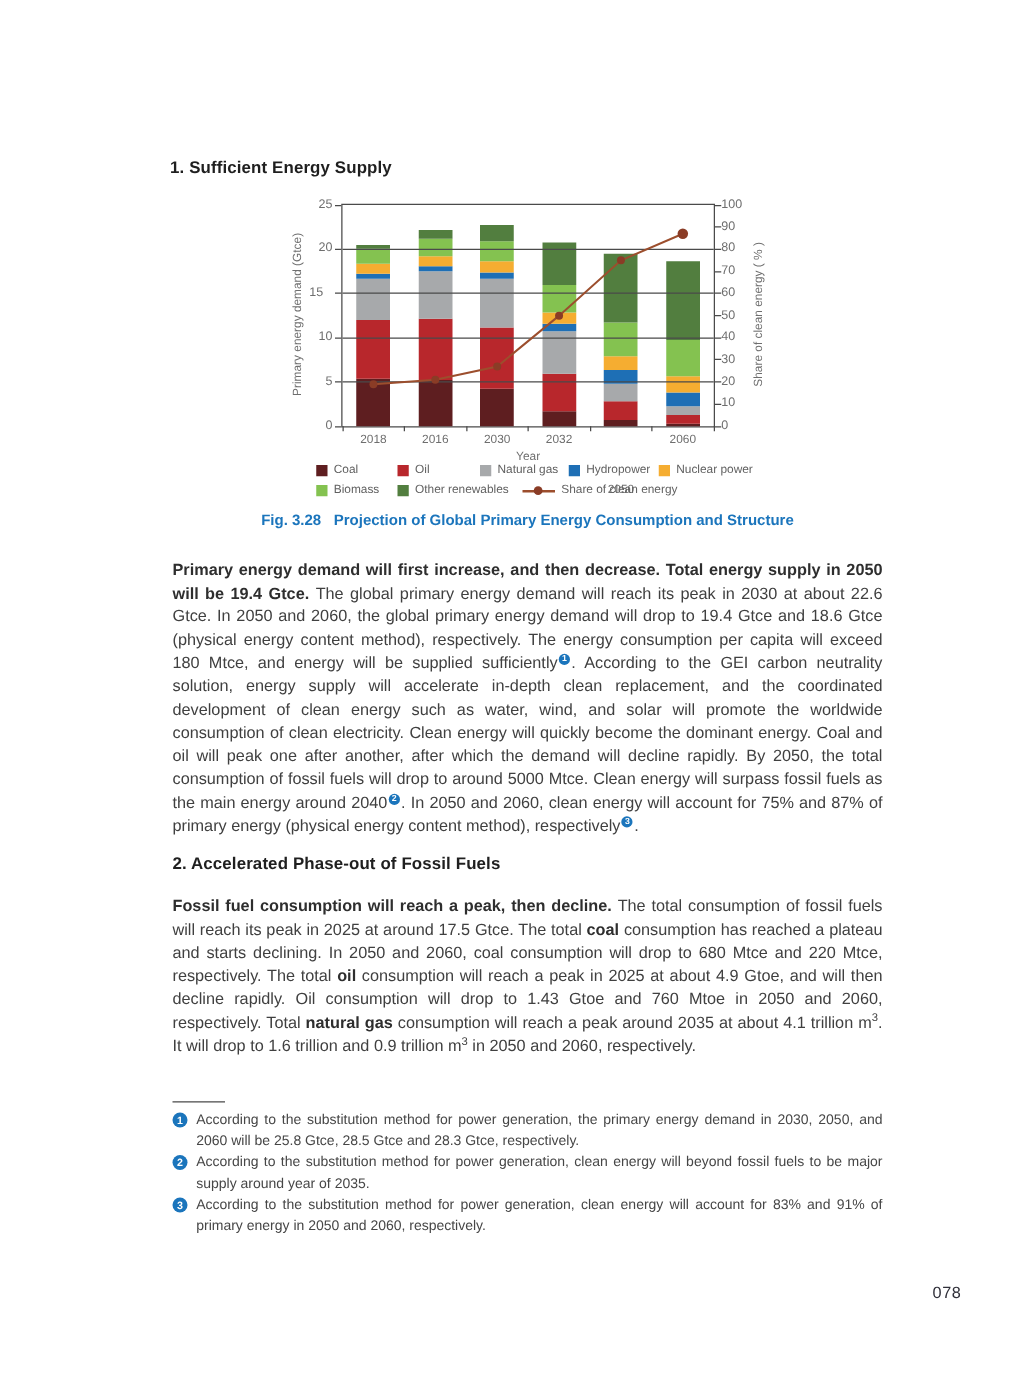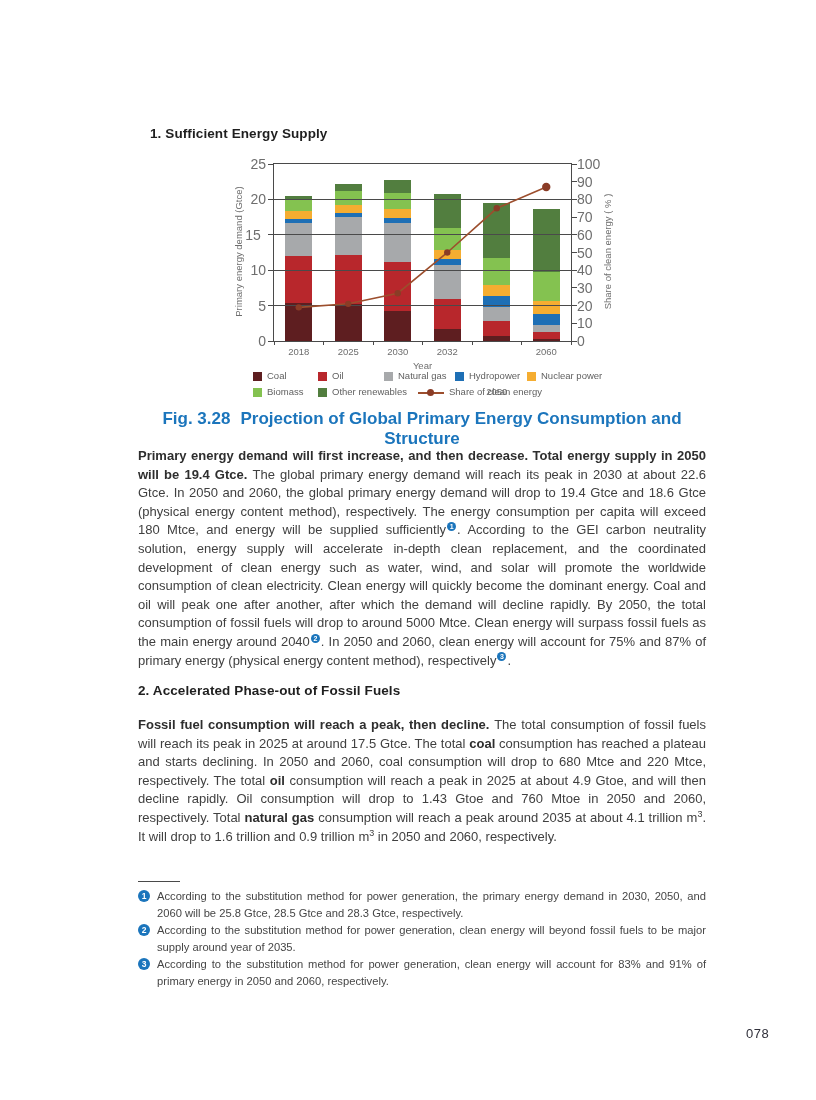--- a/index.html
+++ b/index.html
@@ -11,34 +11,34 @@
   
   .h-section{font-size:13.5px;font-weight:bold;color:#1f1f1f;letter-spacing:.1px;}
   
   #chart-plot{
     position:absolute;left:273px;top:163px;width:297px;height:177px;
     border:1px solid #4a4a4a;box-sizing:content-box;
   }
   .bar-seg{position:absolute;z-index:1;}
   .gridline{position:absolute;left:0;width:100%;height:1px;background:#4a4a4a;z-index:2;}
   .tickmark{position:absolute;background:#4a4a4a;}
-  .ytick-label{position:absolute;font-size:14px;color:#6e6e6e;line-height:12px;}
+  .ytick-label{position:absolute;font-size:10px;color:#6e6e6e;line-height:12px;}
   .xtick-label{position:absolute;font-size:9.5px;color:#6e6e6e;text-align:center;top:182px;width:44px;}
   .axis-title{position:absolute;font-size:9.5px;color:#6e6e6e;white-space:nowrap;text-align:center;width:150px;}
   .rot{transform:rotate(-90deg);}
   #line-svg{position:absolute;left:0;top:0;z-index:3;overflow:visible;}
   
   .legend-item{position:absolute;height:12px;display:flex;align-items:center;}
   .legend-swatch{width:9px;height:9px;flex:0 0 9px;}
   .legend-label{font-size:9.5px;color:#616161;margin-left:5px;white-space:nowrap;line-height:12px;}
   .legend-line{position:relative;width:26px;height:9px;flex:0 0 26px;}
   .legend-line .ln{position:absolute;left:0;top:4px;width:26px;height:2px;background:#9c4e2d;}
   .legend-line .dot{position:absolute;left:9px;top:1px;width:7px;height:7px;border-radius:50%;background:#8a3c26;}
   
-  .fig-caption{left:138px;top:409px;width:568px;text-align:center;font-size:17px;font-weight:bold;color:#1b75bc;}
+  .fig-caption{left:138px;top:409px;width:568px;text-align:center;font-size:12px;font-weight:bold;color:#1b75bc;}
   .fig-caption .cap-label{margin-right:10px;}
   
   .para{left:138px;width:568px;font-size:13px;line-height:18.6px;text-align:justify;color:#404040;margin:0;}
   .para b{color:#2e2e2e;}
   .fnref{
     display:inline-block;width:9px;height:9px;border-radius:50%;background:#1b75bc;color:#ffffff;
     font-size:7px;line-height:9px;text-align:center;vertical-align:super;margin:0 1px;font-weight:bold;
   }
   sup.u3{font-size:9px;vertical-align:super;line-height:0;}
   
@@ -49,21 +49,21 @@
     flex:0 0 12px;width:12px;height:12px;border-radius:50%;background:#1b75bc;color:#fff;
     font-size:8.5px;line-height:12px;text-align:center;font-weight:bold;margin-top:2px;
   }
   .fn-text{flex:1;margin-left:7px;font-size:11.2px;line-height:16.6px;text-align:justify;color:#464646;}
   
   #page-number{left:746px;top:1026px;font-size:13px;color:#30303a;letter-spacing:.5px;}
 </style>
 </head>
 <body>
 
-<div class="abs h-section" style="left:150px;top:126px;">1. Sufficient Energy Supply</div>
+<div class="abs h-section" style="left:136px;top:126px;">1. Sufficient Energy Supply</div>
 
 <div class="abs" id="figure-block" style="left:0;top:0;width:816px;height:0;">
   <div id="chart-plot">
     <svg id="line-svg" width="297" height="177" viewBox="0 0 297 177">
         <polyline points="24.8,143.4 74.3,139.8 123.8,129.2 173.3,88.5 222.8,44.3 272.3,23.0" fill="none" stroke="#9c4e2d" stroke-width="1.6"></polyline>
         <circle cx="24.75" cy="143.37" r="3.2" fill="#8a3c26"></circle>
         <circle cx="74.25" cy="139.82999999999998" r="3.2" fill="#8a3c26"></circle>
         <circle cx="123.75" cy="129.20999999999998" r="3.2" fill="#8a3c26"></circle>
         <circle cx="173.25" cy="88.5" r="3.2" fill="#8a3c26"></circle>
         <circle cx="222.75" cy="44.25" r="3.2" fill="#8a3c26"></circle>
@@ -82,21 +82,21 @@
       <div class="bar-seg" style="left: 11.25px; width: 27px; bottom: 129.564px; height: 12.036px; background: rgb(132, 194, 80);"></div>
       <div class="bar-seg" style="left: 11.25px; width: 27px; bottom: 141.6px; height: 3.54px; background: rgb(82, 126, 63);"></div>
       <div class="xtick-label" style="left: 2.75px;">2018</div>
       <div class="bar-seg" style="left: 60.75px; width: 27px; bottom: 0px; height: 36.816px; background: rgb(94, 30, 32);"></div>
       <div class="bar-seg" style="left: 60.75px; width: 27px; bottom: 36.816px; height: 49.56px; background: rgb(184, 39, 44);"></div>
       <div class="bar-seg" style="left: 60.75px; width: 27px; bottom: 86.376px; height: 37.524px; background: rgb(167, 169, 171);"></div>
       <div class="bar-seg" style="left: 60.75px; width: 27px; bottom: 123.9px; height: 4.248px; background: rgb(30, 111, 181);"></div>
       <div class="bar-seg" style="left: 60.75px; width: 27px; bottom: 128.148px; height: 7.788px; background: rgb(245, 173, 49);"></div>
       <div class="bar-seg" style="left: 60.75px; width: 27px; bottom: 135.936px; height: 14.16px; background: rgb(132, 194, 80);"></div>
       <div class="bar-seg" style="left: 60.75px; width: 27px; bottom: 150.096px; height: 7.08px; background: rgb(82, 126, 63);"></div>
-      <div class="xtick-label" style="left: 52.25px;">2025</div>
+      <div class="xtick-label" style="left: 52.25px;">2016</div>
       <div class="bar-seg" style="left: 110.25px; width: 27px; bottom: 0px; height: 30.444px; background: rgb(94, 30, 32);"></div>
       <div class="bar-seg" style="left: 110.25px; width: 27px; bottom: 30.444px; height: 48.144px; background: rgb(184, 39, 44);"></div>
       <div class="bar-seg" style="left: 110.25px; width: 27px; bottom: 78.588px; height: 38.94px; background: rgb(167, 169, 171);"></div>
       <div class="bar-seg" style="left: 110.25px; width: 27px; bottom: 117.528px; height: 5.664px; background: rgb(30, 111, 181);"></div>
       <div class="bar-seg" style="left: 110.25px; width: 27px; bottom: 123.192px; height: 8.496px; background: rgb(245, 173, 49);"></div>
       <div class="bar-seg" style="left: 110.25px; width: 27px; bottom: 131.688px; height: 16.284px; background: rgb(132, 194, 80);"></div>
       <div class="bar-seg" style="left: 110.25px; width: 27px; bottom: 147.972px; height: 13.452px; background: rgb(82, 126, 63);"></div>
       <div class="xtick-label" style="left: 101.75px;">2030</div>
       <div class="bar-seg" style="left: 159.75px; width: 27px; bottom: 0px; height: 12.036px; background: rgb(94, 30, 32);"></div>
       <div class="bar-seg" style="left: 159.75px; width: 27px; bottom: 12.036px; height: 30.444px; background: rgb(184, 39, 44);"></div>

